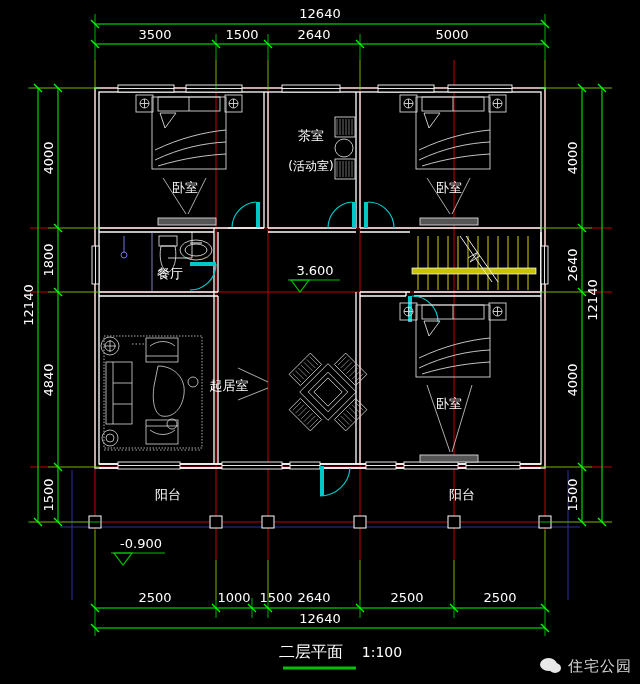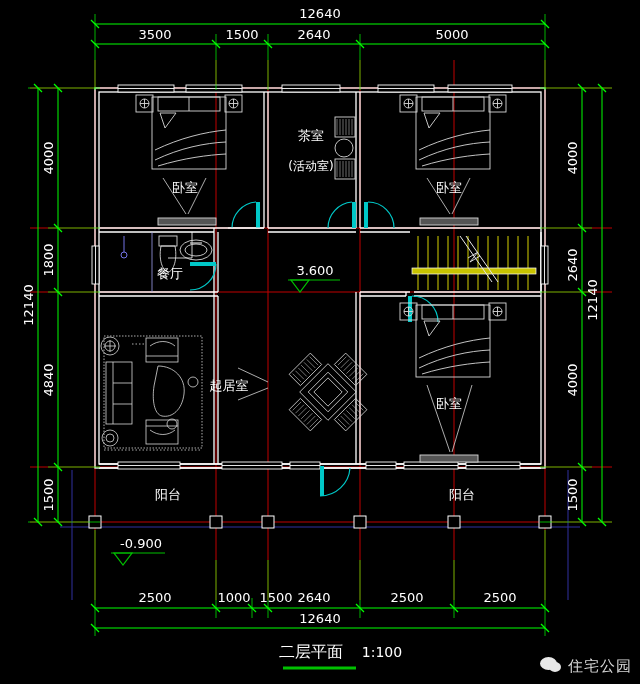--- a/index.html
+++ b/index.html
@@ -1,20 +1,20 @@
 <!DOCTYPE html>
 <html><head>
 <meta charset="utf-8">
 <style>
   html,body{margin:0;padding:0;background:#000;}
   body{width:640px;height:684px;overflow:hidden;
        font-family:"DejaVu Sans","Liberation Sans",sans-serif;}
   #stage{position:relative;width:640px;height:684px;background:#000;}
   svg{display:block;}
-  .wm{position:absolute;right:8px;bottom:8px;display:flex;gap:6px;
+  .wm{position:absolute;right:8px;bottom:8px;display:flex;align-items:center;gap:6px;
       color:#d8d8d8;font-size:15px;letter-spacing:1px;}
   .wm .bub{position:relative;width:22px;height:17px;}
   .wm .b1{position:absolute;left:0;top:0;width:17px;height:13px;border-radius:50%;background:#e8e8e8;}
   .wm .b2{position:absolute;left:9px;top:5px;width:12px;height:10px;border-radius:50%;background:#e8e8e8;}
 </style>
 </head>
 <body>
 
 <div id="stage">
 <svg width="640" height="684" viewBox="0 0 640 684">

